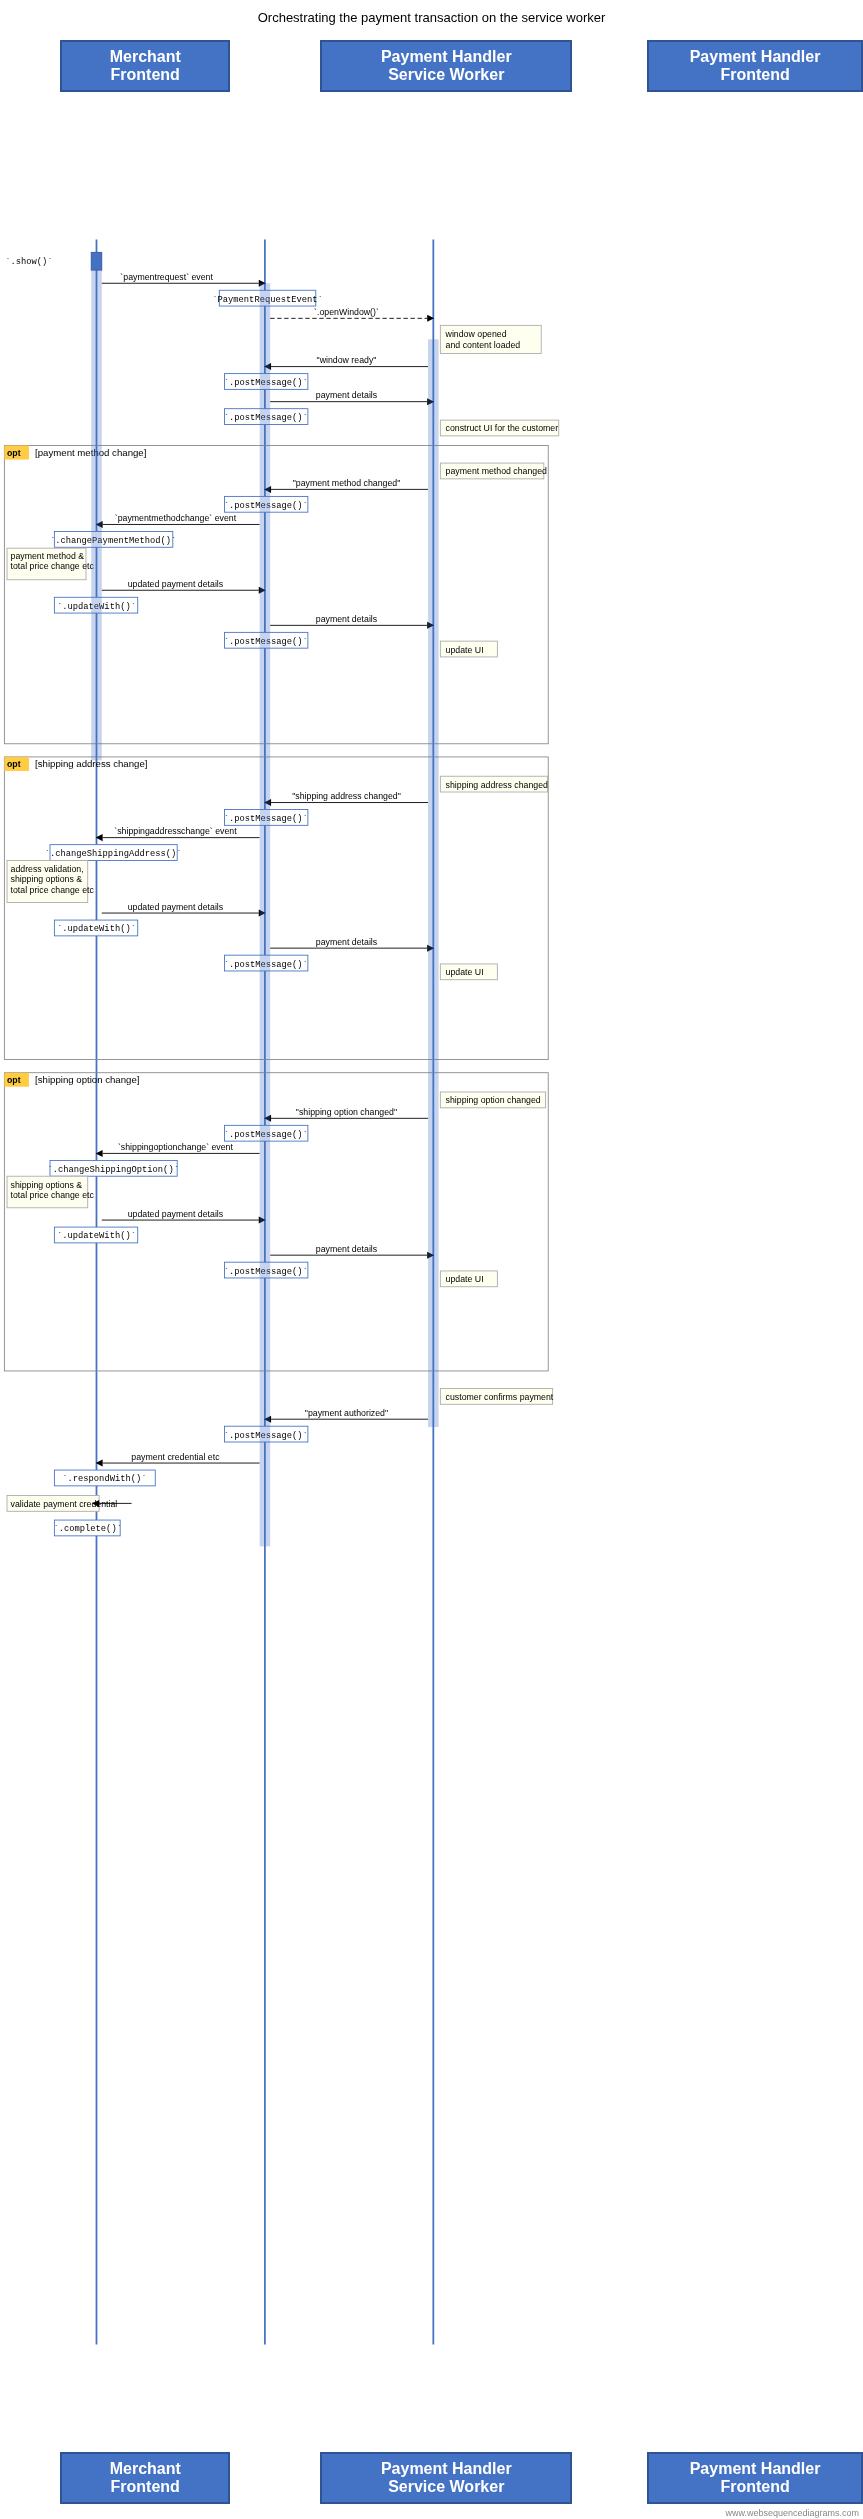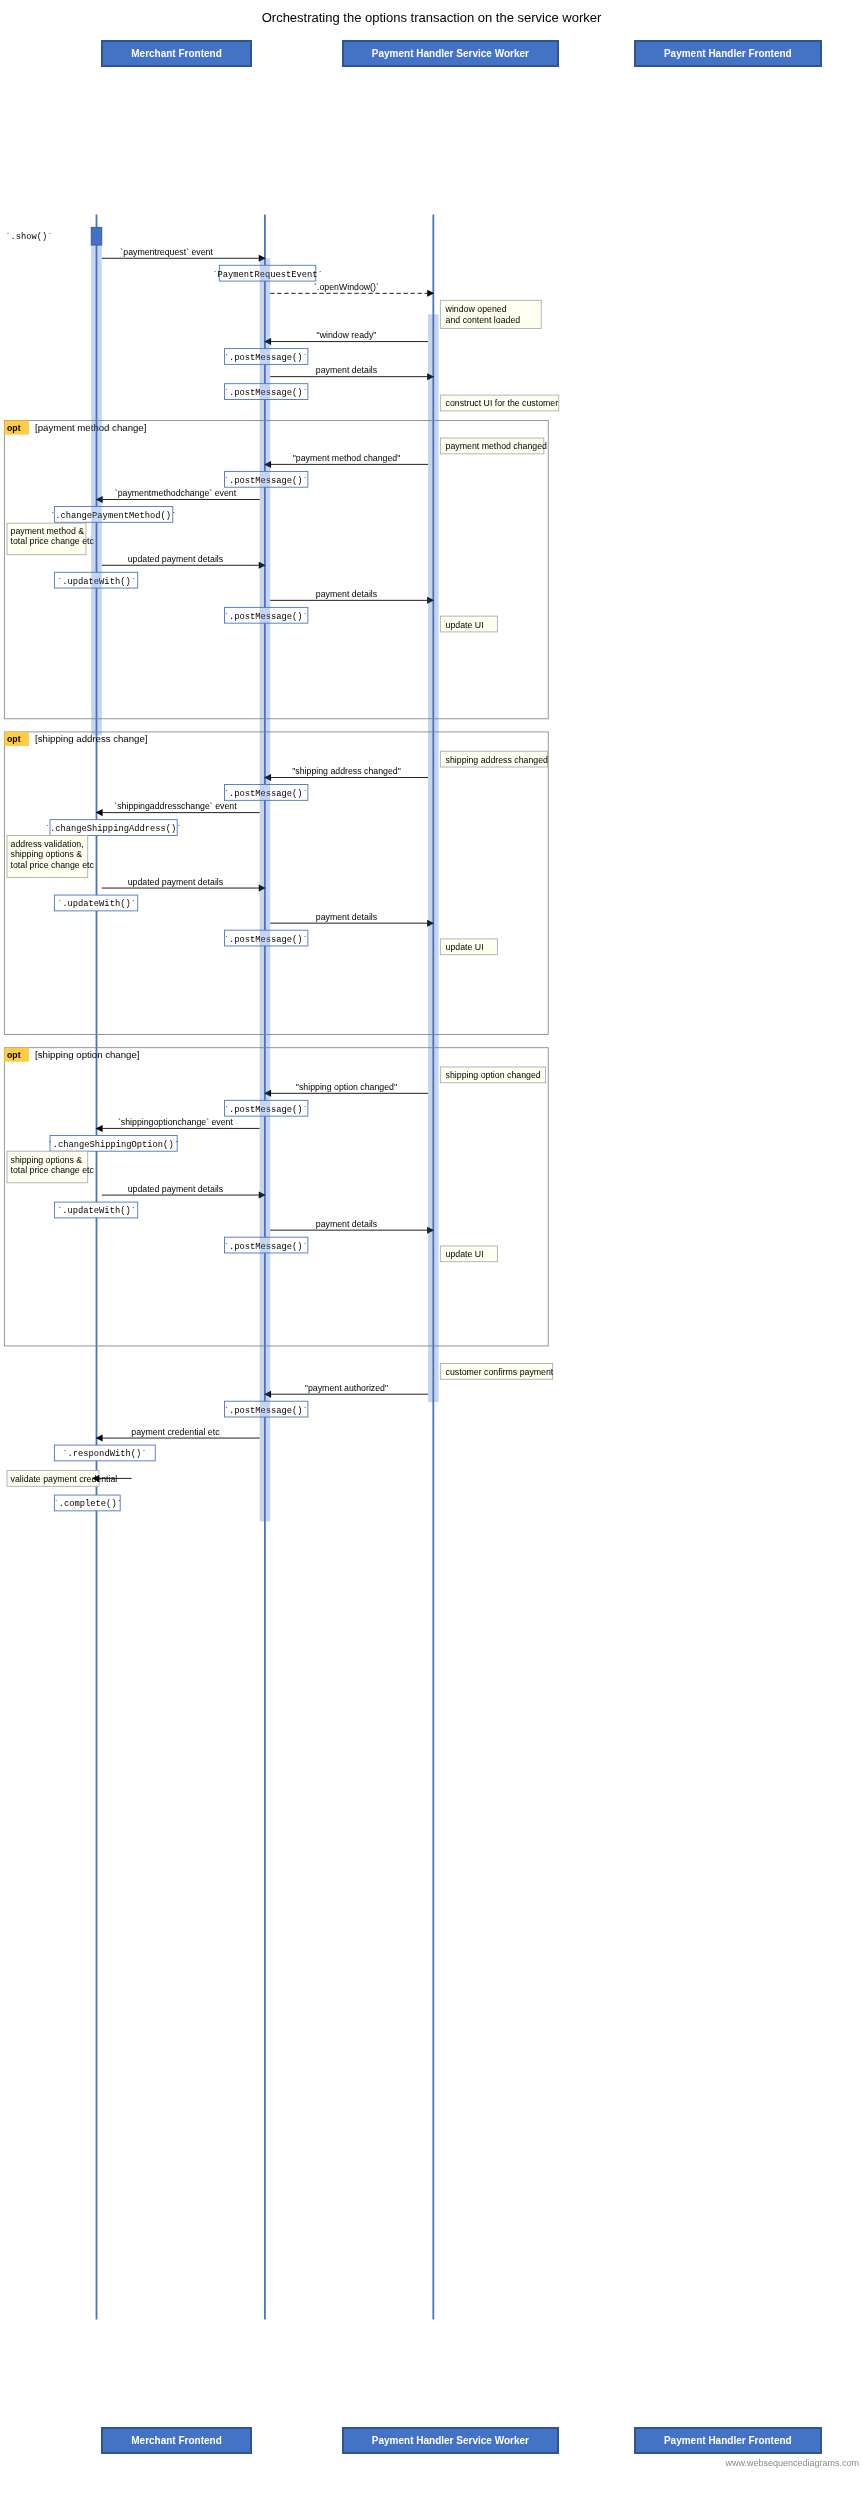--- a/index.html
+++ b/index.html
@@ -33,21 +33,21 @@
       gap: 0;
       margin-bottom: 0;
       position: relative;
       padding-left: 60px;
     }
 
     .lifeline-header {
       background: #4472c4;
       color: white;
       font-weight: bold;
-      font-size: 10px;
+      font-size: 16px;
       padding: 6px 28px;
       border: 2px solid #2f5496;
       font-family: Arial, sans-serif;
       text-align: center;
       min-width: 140px;
     }
 
     
     .diagram-body {
       position: relative;
@@ -80,21 +80,21 @@
       color: #888;
       padding-right: 4px;
       padding-top: 4px;
       font-family: Arial, sans-serif;
     }
   </style>
 </head>
 <body>
 
 <div class="diagram-container">
-  <div class="title">Orchestrating the options transaction on the service worker</div>
+  <div class="title">Orchestrating the payment transaction on the service worker</div>
 
   <div class="header-row">
     <div class="lifeline-header" style="margin-right: 90px;">Merchant Frontend</div>
     <div class="lifeline-header" style="margin-right: 75px;">Payment Handler Service Worker</div>
     <div class="lifeline-header">Payment Handler Frontend</div>
   </div>
 
   <div class="diagram-body">
     <svg class="svg-overlay" viewBox="0 0 863 2400" xmlns="http://www.w3.org/2000/svg">
 

